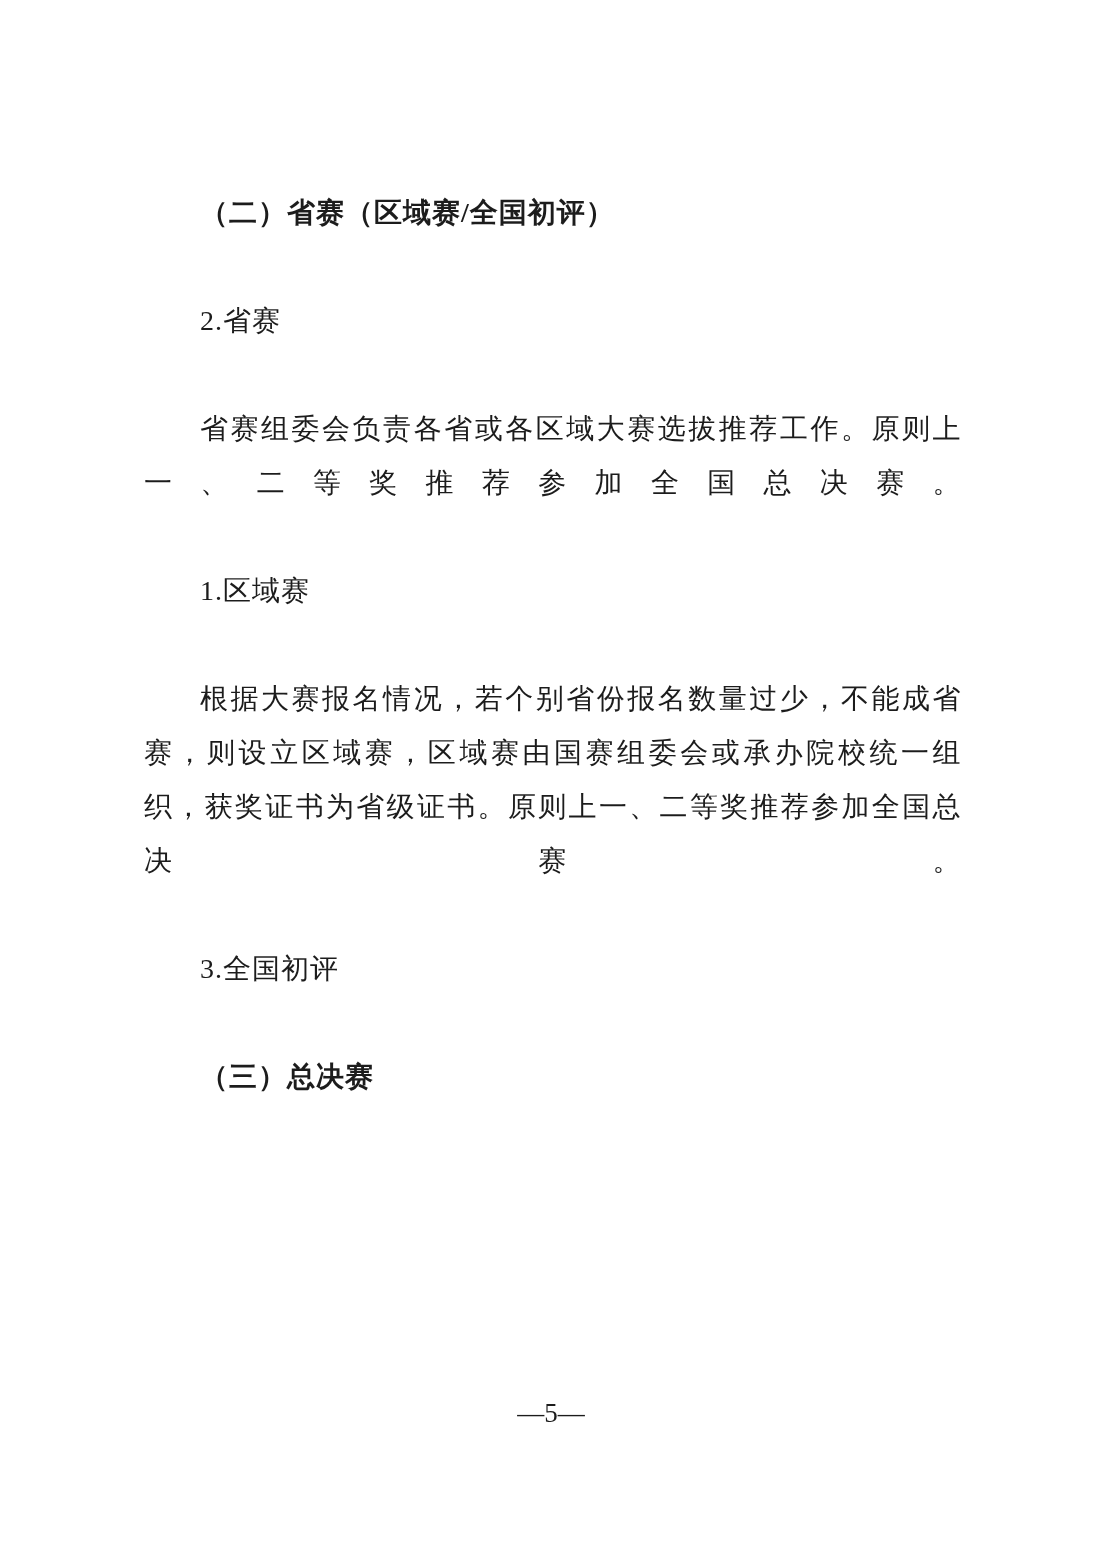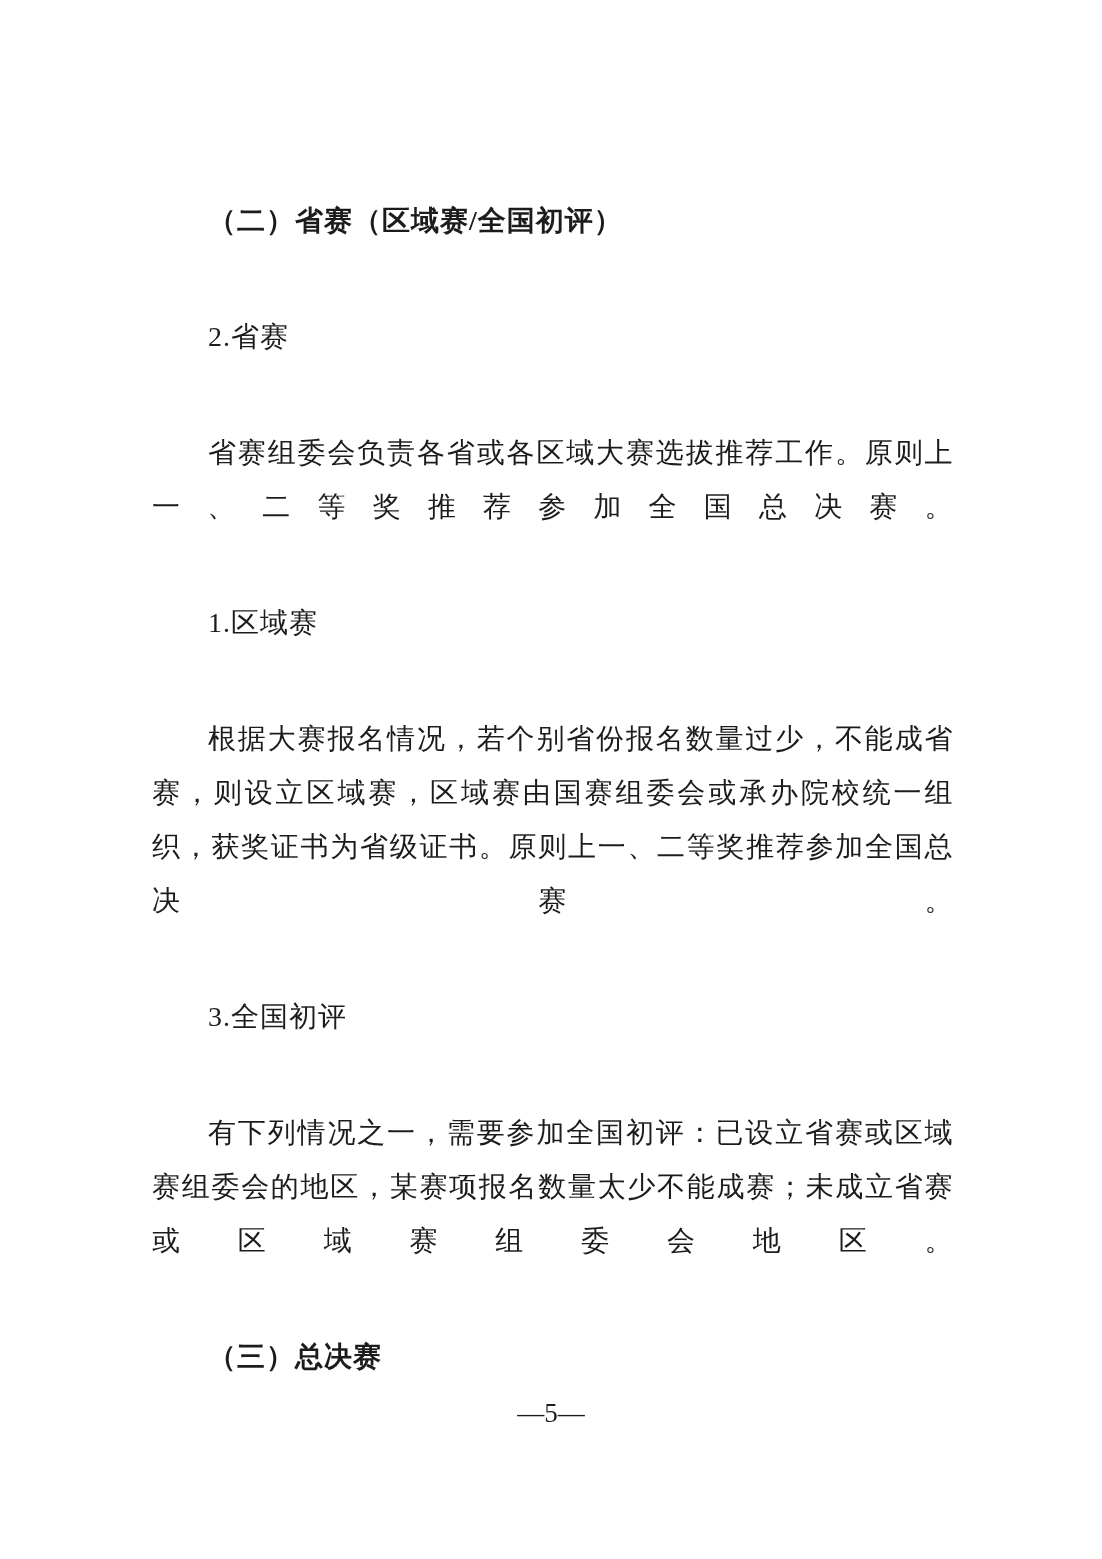--- a/index.html
+++ b/index.html
@@ -16,21 +16,21 @@
     font-family: "Liberation Serif", "DejaVu Serif", serif;
     color: #1c1c1c;
   }
   .doc-body {
     position: absolute;
     left: 144px;
     top: 186px;
     width: 818px;
   }
   .para {
-    margin: 8px;
+    margin: 0;
     font-size: 28px;
     line-height: 54px;
     letter-spacing: 1.5px;
     text-indent: 2em;
     text-align: justify;
     text-justify: inter-ideograph;
     word-break: normal;
     overflow-wrap: break-word;
   }
   .para:after {          
@@ -62,17 +62,16 @@
 <body>
 
 <div class="page">
   <div class="doc-body">
       <p class="para heading">（二）省赛（区域赛/全国初评）</p>
       <p class="para subheading">2.省赛</p>
       <p class="para paragraph">省赛组委会负责各省或各区域大赛选拔推荐工作。原则上一、二等奖推荐参加全国总决赛。</p>
       <p class="para subheading">1.区域赛</p>
       <p class="para paragraph">根据大赛报名情况，若个别省份报名数量过少，不能成省赛，则设立区域赛，区域赛由国赛组委会或承办院校统一组织，获奖证书为省级证书。原则上一、二等奖推荐参加全国总决赛。</p>
       <p class="para subheading">3.全国初评</p>
-      <p class="para paragraph">有下列情况之一，需要参加全国初评：已设立省赛或区域赛组委会的地区，某赛项报名数量太少不能成赛；未成立省赛或区域赛组委会地区。</p>
       <p class="para heading">（三）总决赛</p>
     </div>
   <div class="footer">—5—</div>
 </div>
 
 </body></html>

